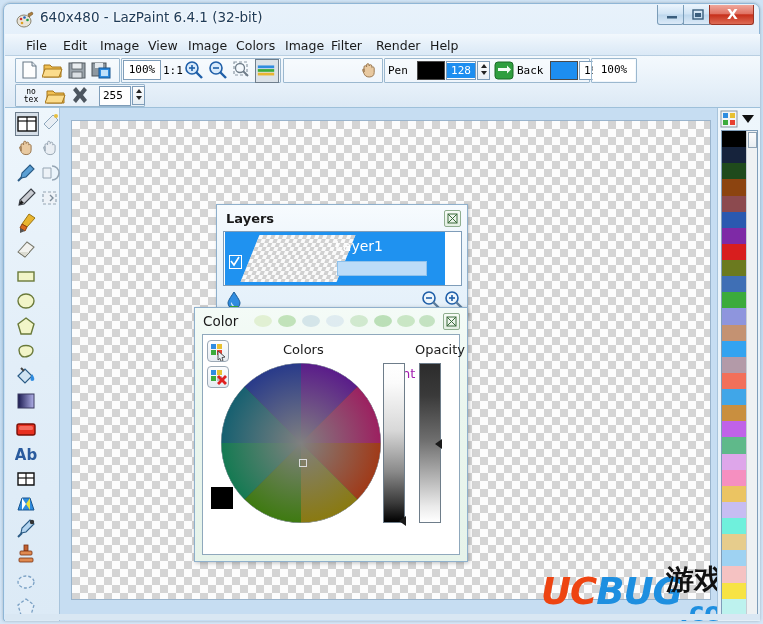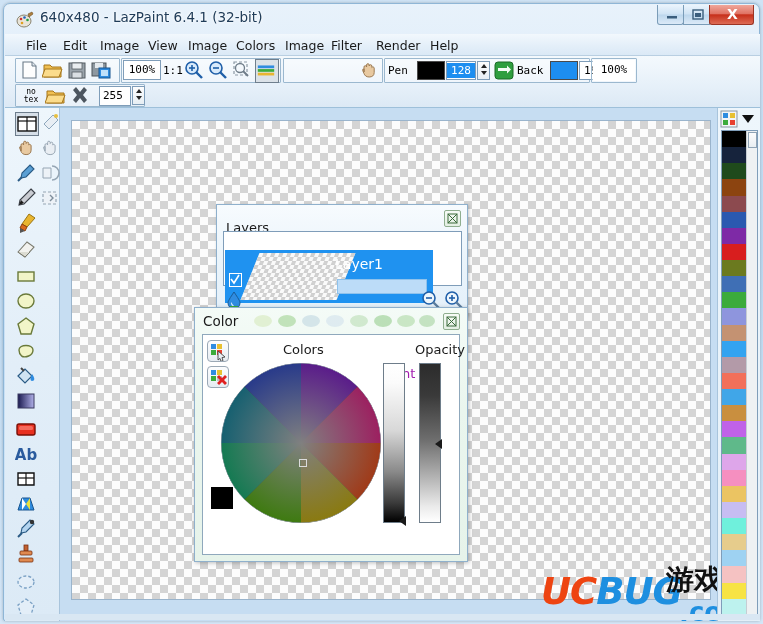--- a/index.html
+++ b/index.html
@@ -264,43 +264,44 @@
   #layers-panel {
     position: absolute;
     left: 212px; top: 200px;
     width: 252px; height: 112px;
     background: linear-gradient(to bottom,#f7fbfe,#eaf4fb 50%,#e4f0fa);
     border: 1px solid #8fb0cc;
     box-sizing: border-box;
     box-shadow: 1px 1px 3px rgba(0,0,0,0.22);
   }
   #layers-title {
-    position: absolute; left: 9px; top: 15px;
-    font-size: 13px; color: #1a1a1a;
+    position: absolute; left: 9px; top: 6px;
+    font-size: 13px; color: #1a1a1a; font-weight: bold;
   }
   .panel-close {
     position: absolute;
     width: 17px; height: 17px;
     border: 1px solid #8fae8f;
     background: linear-gradient(to bottom,#f6fbf6,#e3efe3);
     box-sizing: border-box;
     cursor: pointer;
     border-radius: 2px;
   }
   #layers-list {
     position: absolute; left: 6px; top: 26px;
     width: 239px; height: 55px;
     background: #fff;
     border: 1px solid #7f9db9;
     box-sizing: border-box;
   }
   #layer-row {
-    position: absolute; left: 1px; top: 18px;
+    position: absolute; left: 1px; top: 0;
     width: 208px; height: 53px;
     background: #1f92f0;
+    padding-left: 12px;
   }
   #layer-thumb {
     position: absolute; left: 25px; top: 3px;
     width: 96px; height: 47px;
     background-image:
       linear-gradient(45deg,#cfcfcf 25%,transparent 25%,transparent 75%,#cfcfcf 75%),
       linear-gradient(45deg,#cfcfcf 25%,transparent 25%,transparent 75%,#cfcfcf 75%);
     background-size: 8px 8px;
     background-position: 0 0, 4px 4px;
     background-color: #fafafa;

